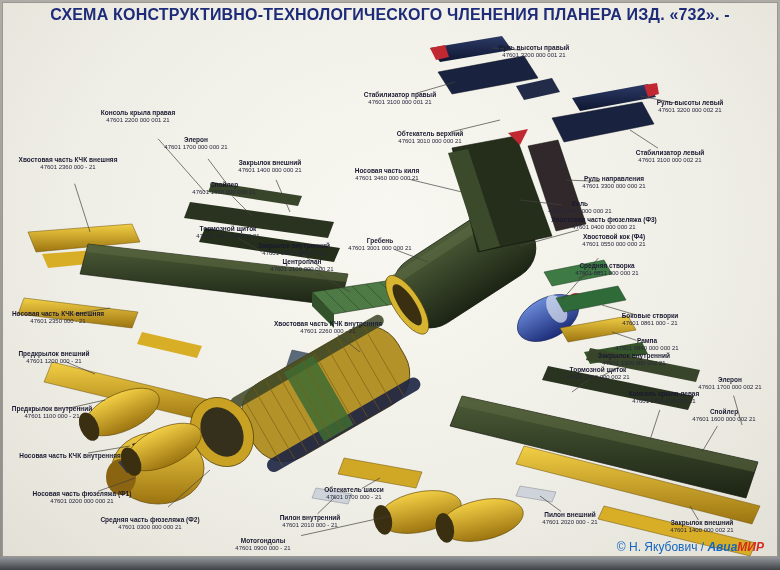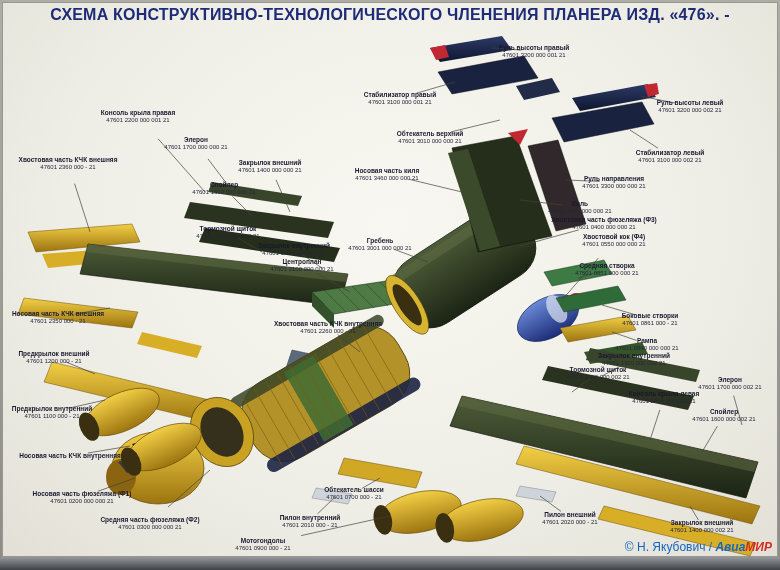--- a/index.html
+++ b/index.html
@@ -8,33 +8,33 @@
   .poster{position:absolute;left:2px;top:2px;right:2px;bottom:13px;
           background:radial-gradient(ellipse at 50% 40%, #f8f7f1 0%, #efeee6 60%, #e2e0d6 100%);
           border:1px solid #9a978e;}
   .title{position:absolute;top:6px;left:8px;right:8px;text-align:center;
          font-weight:700;font-size:16px;letter-spacing:.2px;color:#1d2b78;z-index:2;}
   #art{position:absolute;left:0;top:0;z-index:1;}
   #labels{position:absolute;left:0;top:0;width:780px;height:570px;z-index:3;}
   .part-label{position:absolute;transform:translate(-50%,-50%);text-align:center;color:#191930;}
   .pl-name{font-size:6.5px;font-weight:700;line-height:1.2;white-space:nowrap;}
   .pl-code{font-size:6px;font-weight:400;line-height:1.15;white-space:nowrap;color:#26263c;}
-  .credit{position:absolute;right:8px;bottom:16px;z-index:4;font-size:12px;color:#1566c0;}
+  .credit{position:absolute;right:16px;bottom:16px;z-index:4;font-size:12px;color:#1566c0;}
   .credit .brand-blue{font-weight:700;font-style:italic;color:#1566c0;}
   .credit .brand-red{font-weight:700;font-style:italic;color:#d42a20;}
   .table-edge{position:absolute;left:0;right:0;bottom:0;height:13px;z-index:5;
               background:linear-gradient(#93969a,#3f4246);}
 </style>
 </head>
 <body>
 
 <div class="photo">
   <div class="poster"></div>
 
-  <div class="title">СХЕМА КОНСТРУКТИВНО-ТЕХНОЛОГИЧЕСКОГО ЧЛЕНЕНИЯ ПЛАНЕРА ИЗД. «476». -</div>
+  <div class="title">СХЕМА КОНСТРУКТИВНО-ТЕХНОЛОГИЧЕСКОГО ЧЛЕНЕНИЯ ПЛАНЕРА ИЗД. «732». -</div>
 
   <svg id="art" width="780" height="570" viewBox="0 0 780 570">
     <defs>
       <linearGradient id="gold" x1="0" y1="0" x2="0" y2="1">
         <stop offset="0" stop-color="#f2cf45"></stop>
           <stop offset="1" stop-color="#9c7410"></stop>
       </linearGradient>
       <linearGradient id="dkw" x1="0" y1="0" x2="0" y2="1">
         <stop offset="0" stop-color="#4d5c38"></stop>
           <stop offset="1" stop-color="#1c2414"></stop>

